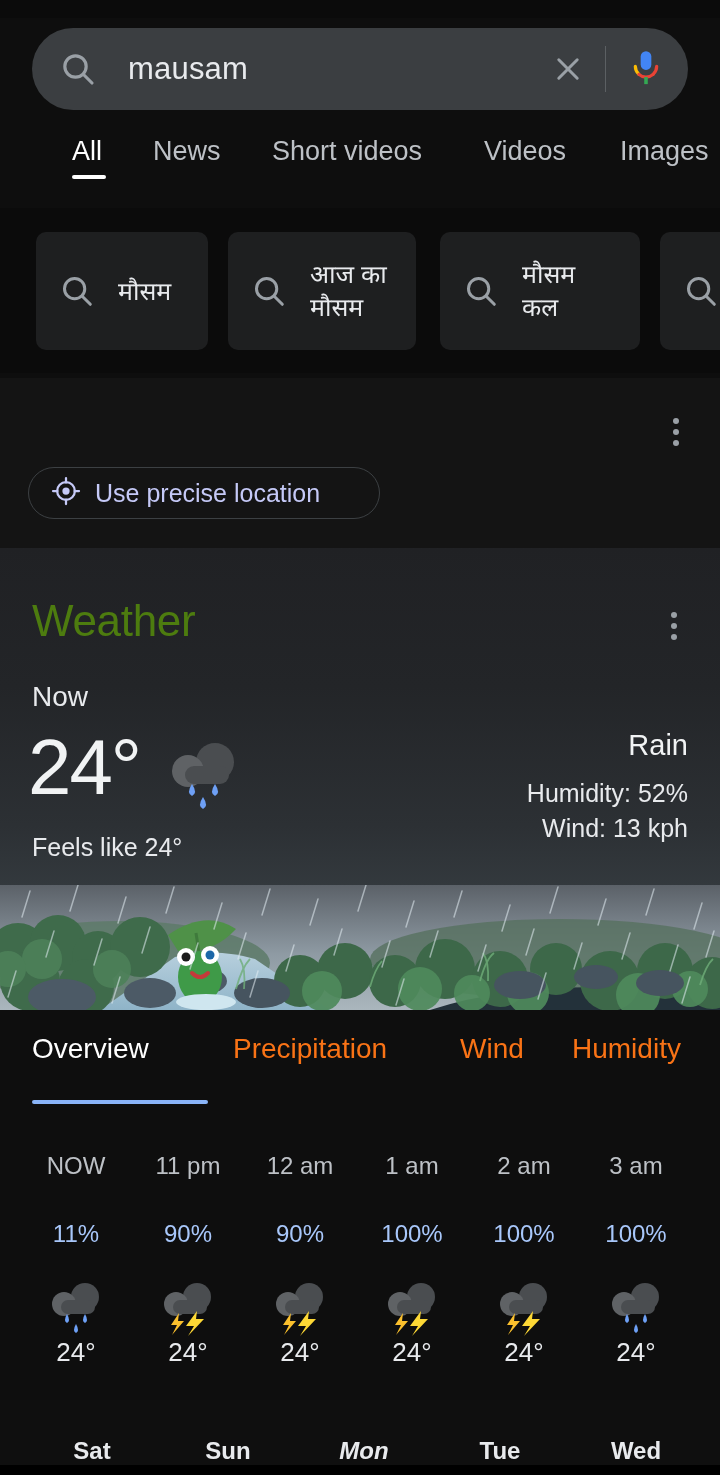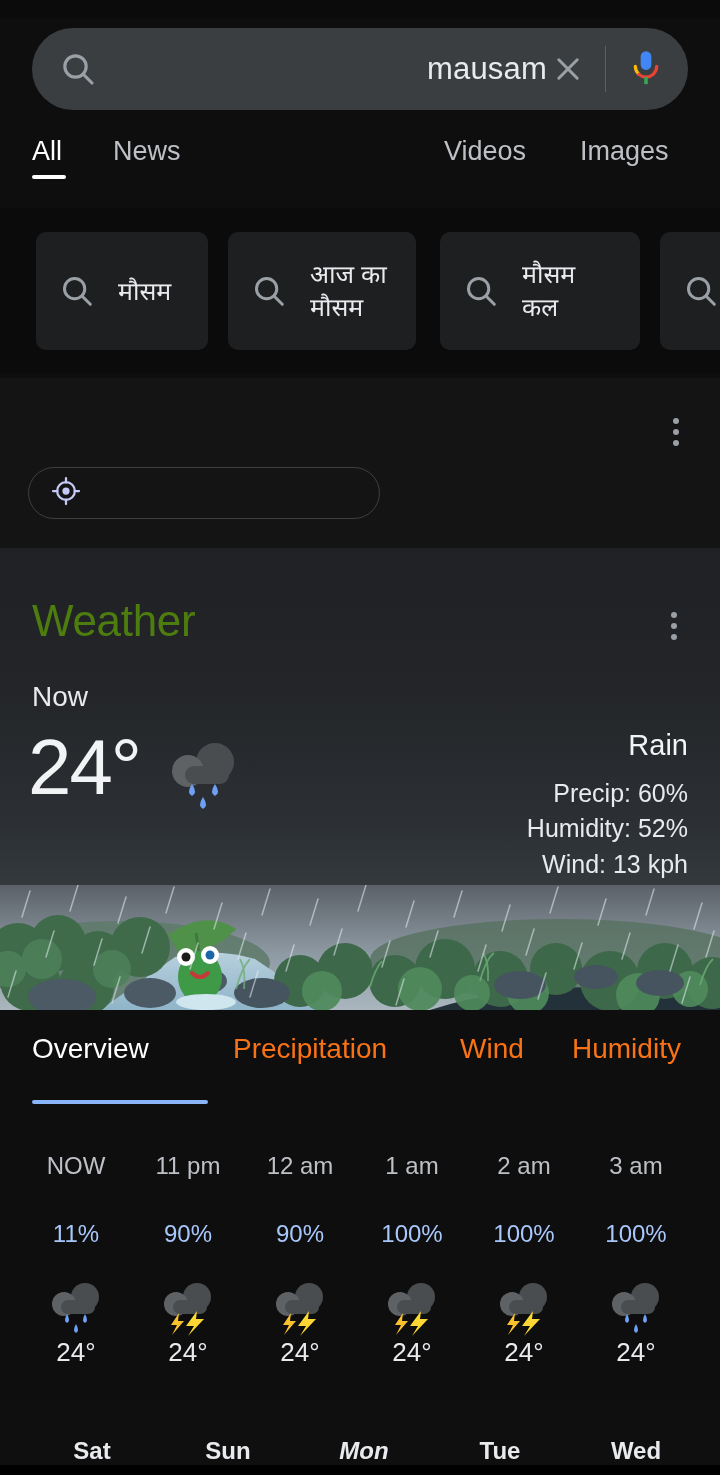--- a/index.html
+++ b/index.html
@@ -11,34 +11,34 @@
   }
   .screen { position: relative; width: 720px; height: 1475px; background: #0e0e0e; overflow: hidden; }
 
   
   .topbar-bg { position:absolute; left:0; top:0; width:720px; height:18px; background:#0b0b0b; }
 
   
   .searchwrap { position:absolute; left:32px; top:28px; width:656px; height:82px; }
   .searchbar {
     width:100%; height:100%; border-radius:41px; background:#3b3e41;
-    display:flex; align-items:center; padding:0 22px 0 26px;text-align:right;
+    display:flex; align-items:center; padding:0 22px 0 26px;
   }
   .s-icon { width:40px; height:40px; flex:0 0 40px; }
   .s-query {
     flex:1 1 auto; color:#e8eaed; font-size:31px; letter-spacing:.2px;
     padding-left:30px; white-space:nowrap; overflow:hidden;
   }
   .clear-btn { width:42px; height:42px; flex:0 0 42px; display:flex; align-items:center; justify-content:center; }
   .vdivider { width:1px; height:46px; background:#5c6063; margin:0 20px 0 16px; flex:0 0 1px; }
   .mic-btn { width:40px; height:46px; flex:0 0 40px; display:flex; align-items:center; justify-content:center; }
 
   
   .navtabs { position:absolute; left:0; top:130px; width:720px; height:68px; display:flex; align-items:flex-start; }
-  .navtab { font-size:27px; color:#bdc1c6; padding:6px 0 0 0; position:relative; white-space:nowrap; }
+  .navtab { font-size:27px; color:#bdc1c6; padding:6px 0 0 0; position:relative; white-space:nowrap;margin-left:40px; }
   .navtab.active { color:#ffffff; font-weight:500; }
   .navtab .ul { position:absolute; left:0; bottom:-12px; width:34px; height:4px; background:#ffffff; border-radius:2px; }
 
   
   .chipsrow { position:absolute; left:0; top:208px; width:720px; height:165px; background:#0b0b0b; }
   .chip {
     position:absolute; top:232px; height:118px; background:#1e1f20; border-radius:10px;
     display:flex; align-items:center; padding:0 20px 0 22px; gap:22px; overflow:hidden;
   }
   .chip-ico { width:38px; height:38px; flex:0 0 38px; }
@@ -118,20 +118,21 @@
       </span>
     </div>
   </div>
 
   <div class="navtabs">
     <span class="navtab active" style="position:absolute;left:32px;">
       <span>All</span>
       <span class="ul"></span>
     </span>
     <span class="navtab" style="position:absolute;left:113px;">News</span>
+    <span class="navtab" style="position:absolute;left:232px;">Short videos</span>
     <span class="navtab" style="position:absolute;left:444px;">Videos</span>
     <span class="navtab" style="position:absolute;left:580px;">Images</span>
   </div>
 
   <div class="chipsrow"></div>
 
   <div class="chip" style="left:36px;width:172px;">
     <span class="chip-ico">
       <svg viewBox="0 0 24 24" width="38" height="38">
           <circle cx="10.5" cy="10.5" r="6.4" fill="none" stroke="#9aa0a6" stroke-width="1.9"></circle>
@@ -185,20 +186,21 @@
     <span>
       <svg viewBox="0 0 24 24" width="30" height="30">
         <circle cx="12" cy="12" r="7.1" fill="none" stroke="#c5c9f7" stroke-width="1.8"></circle>
         <circle cx="12" cy="12" r="2.9" fill="#c5c9f7"></circle>
         <line x1="12" y1="1.6" x2="12" y2="5.2" stroke="#c5c9f7" stroke-width="1.8" stroke-linecap="round"></line>
         <line x1="12" y1="18.8" x2="12" y2="22.4" stroke="#c5c9f7" stroke-width="1.8" stroke-linecap="round"></line>
         <line x1="1.6" y1="12" x2="5.2" y2="12" stroke="#c5c9f7" stroke-width="1.8" stroke-linecap="round"></line>
         <line x1="18.8" y1="12" x2="22.4" y2="12" stroke="#c5c9f7" stroke-width="1.8" stroke-linecap="round"></line>
       </svg>
     </span>
+    <span class="lbl">Use precise location</span>
   </div>
 
   <div class="wcard"></div>
 
   <div class="wtitle">Weather</div>
 
   <div class="kebab" style="left:660px;top:612px;">
     <i></i>
       <i></i>
       <i></i>
@@ -211,23 +213,23 @@
     <svg viewBox="0 0 82 72" width="82" height="72">
       <circle cx="52" cy="22" r="19" fill="#4a4d50"></circle>
       <circle cx="25" cy="31" r="16" fill="#5f6265"></circle>
       <rect x="22" y="26" width="44" height="18" rx="9" fill="#4a4d50"></rect>
       <path d="M29 44 q-6 9 0 12 q6 -3 0 -12 z" fill="#6ea0f5"></path>
       <path d="M52 44 q-6 9 0 12 q6 -3 0 -12 z" fill="#6ea0f5"></path>
       <path d="M40 57 q-6 9 0 12 q6 -3 0 -12 z" fill="#6ea0f5"></path>
     </svg>
   </span>
 
+  <div class="wfeels">Feels like 24°</div>
   <div class="wcond">Rain</div>
   <div class="wstats">
-    <div>Precip: 60%</div>
     <div>Humidity: 52%</div>
     <div>Wind: 13 kph</div>
   </div>
 
   <div class="illus">
     <svg viewBox="0 0 720 125" width="720" height="125" preserveAspectRatio="none">
       <defs>
         <linearGradient id="sky" x1="0" y1="0" x2="0" y2="1">
           <stop offset="0%" stop-color="#5b6168"></stop>
             <stop offset="55%" stop-color="#8e9aa3"></stop>

